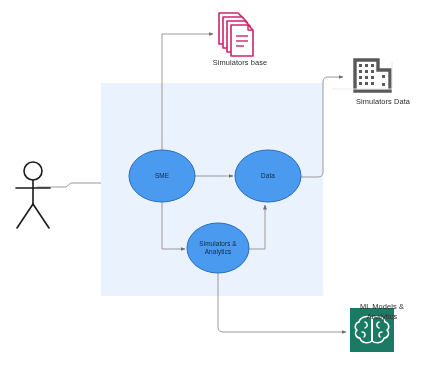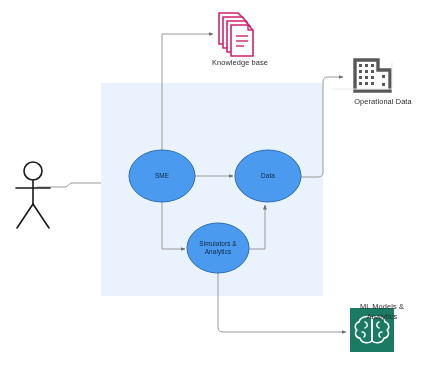--- a/index.html
+++ b/index.html
@@ -142,22 +142,22 @@
 
   <div class="node-label" style="left:132px; top:172px; width:60px;">SME</div>
 
   <div class="node-label" style="left:238px; top:172px; width:60px;">Data</div>
 
   <div class="node-label" style="left:185px; top:240px; width:66px;">
     <div>Simulators &amp;</div>
     <div>Analytics</div>
   </div>
 
-  <div class="ext-label" style="left:192px; top:58px; width:96px;">Knowledge base</div>
+  <div class="ext-label" style="left:192px; top:58px; width:96px;">Simulators base</div>
 
-  <div class="ext-label" style="left:333px; top:97px; width:100px;">Operational Data</div>
+  <div class="ext-label" style="left:333px; top:97px; width:100px;">Simulators Data</div>
 
   <div class="ext-label" style="left:332px; top:281px; width:100px;margin-top:21px;">
     <div>ML Models &amp;</div>
     <div>Analytics</div>
   </div>
 
 </div>
 
 </body></html>

